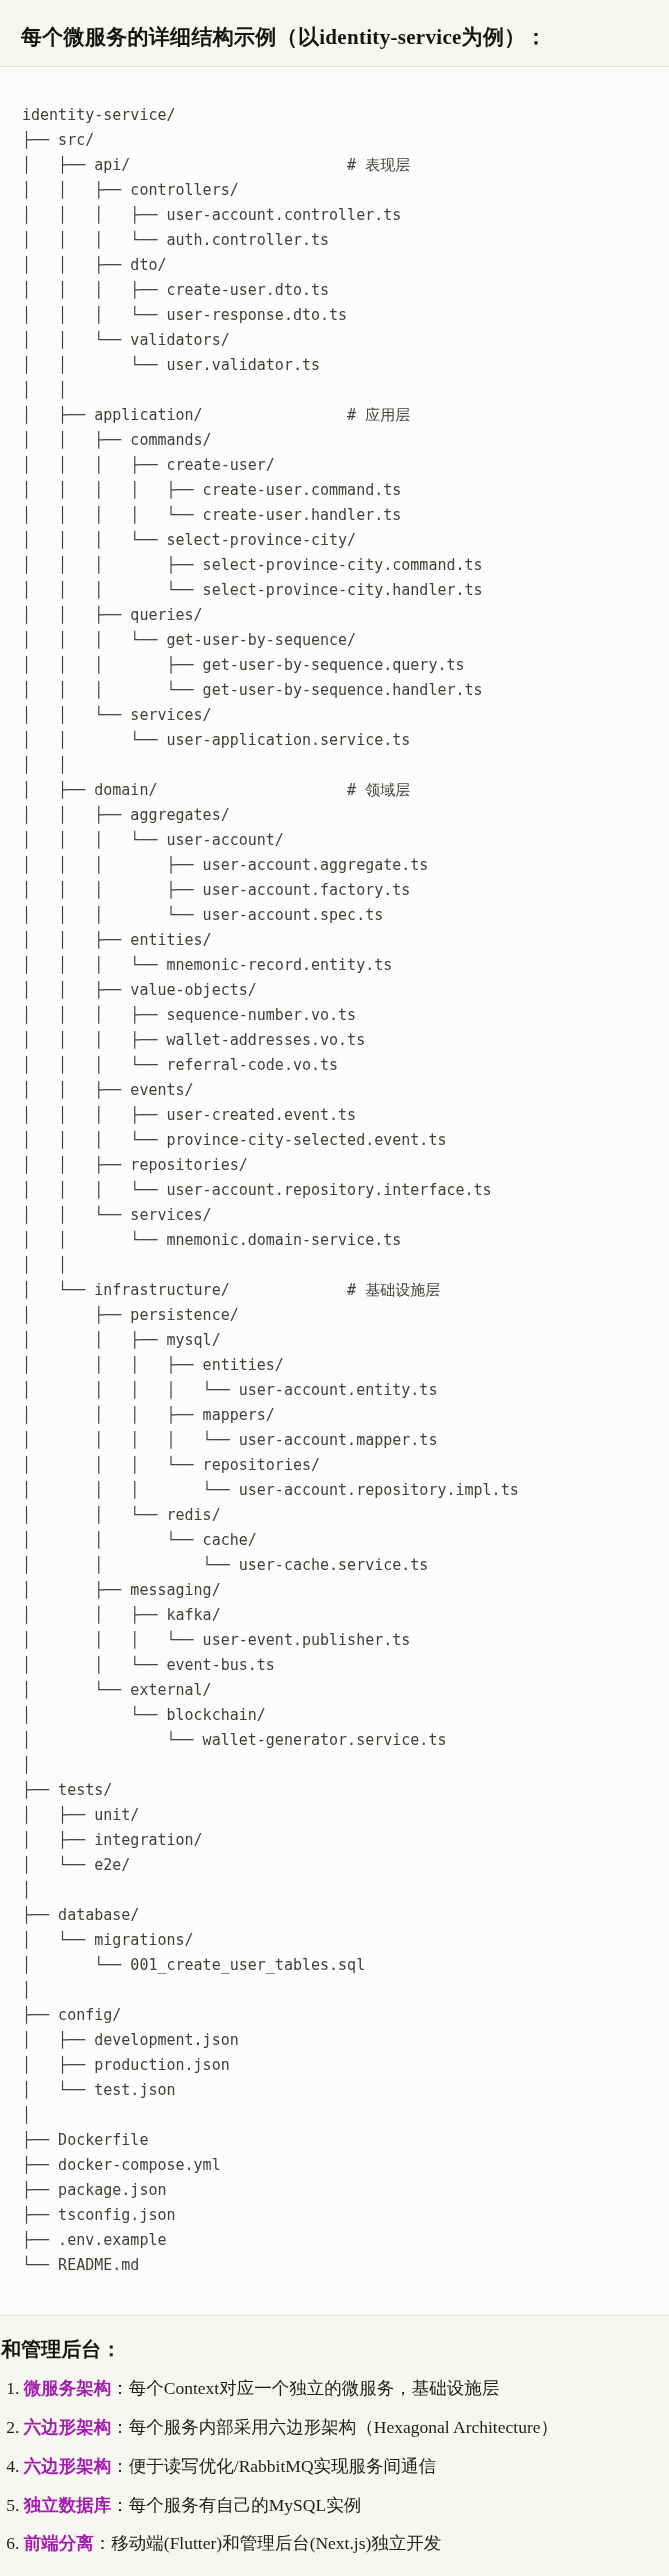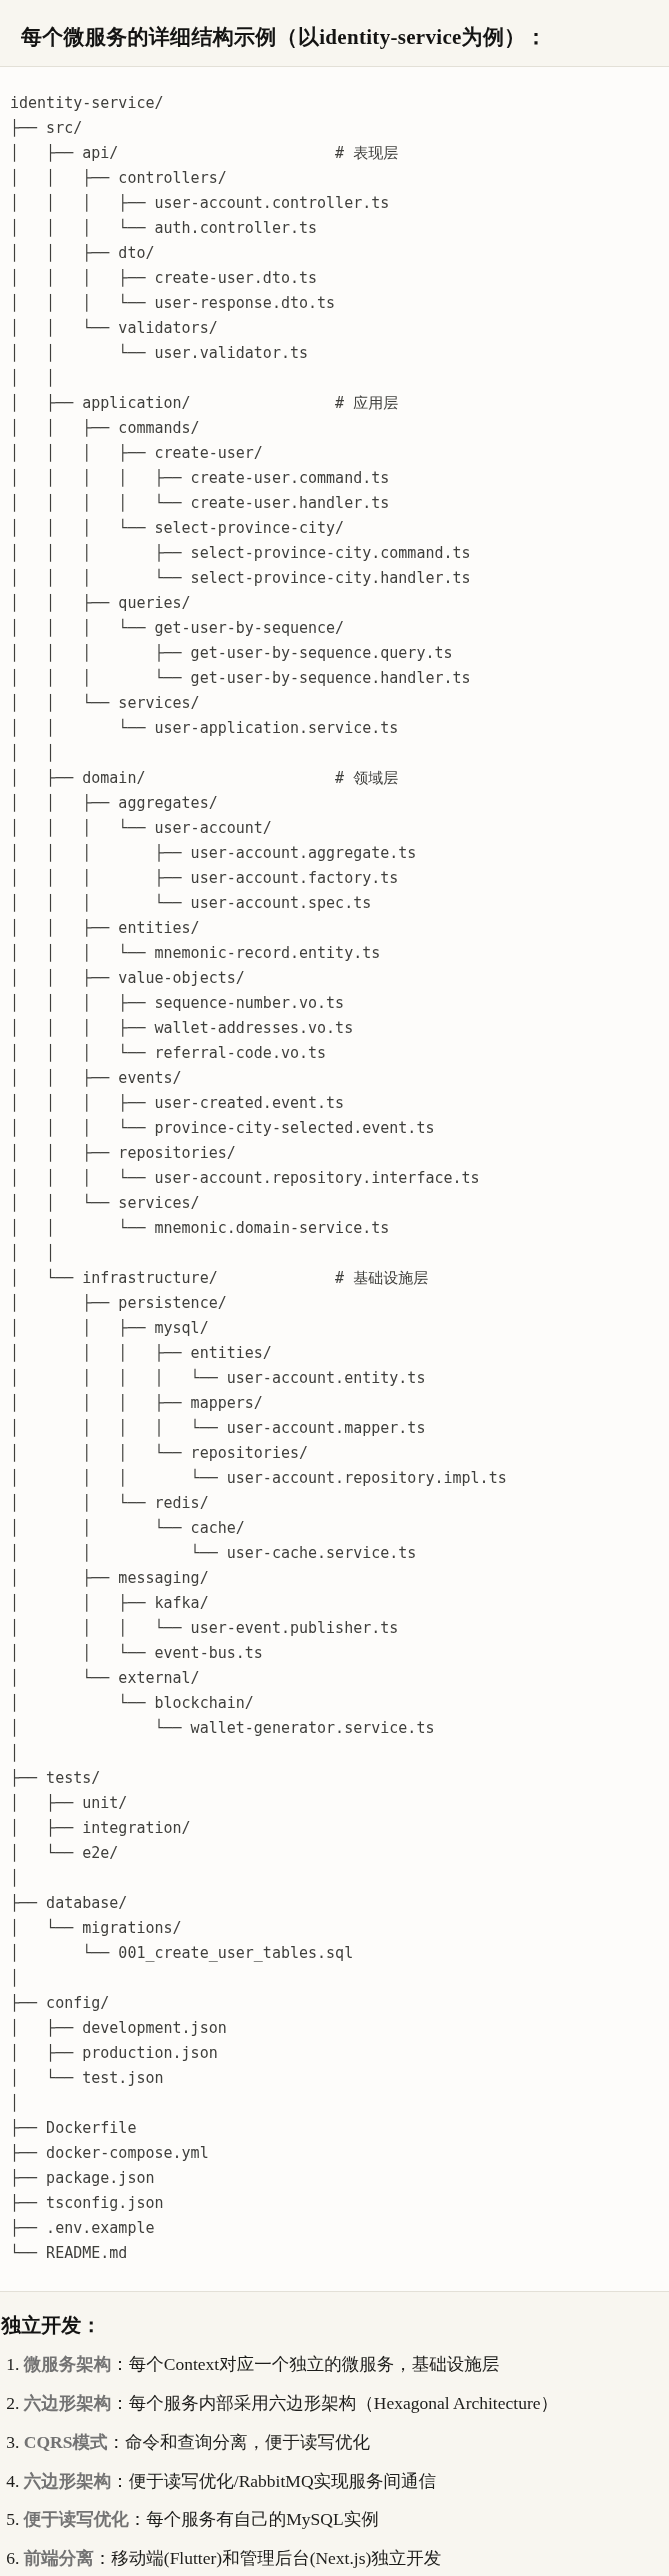--- a/index.html
+++ b/index.html
@@ -21,21 +21,21 @@
     letter-spacing: 0.3px;
   }
   .codeblock {
     margin-top: 13.8px;
     background: #fdfcfa;
     border-top: 0.6px solid #e3e0d7;
     border-bottom: 0.6px solid #e3e0d7;
     padding: 24.4px 10px;
   }
   .codeblock pre {
-    margin: 0;
+    margin: 12px;
     font-family: "DejaVu Sans Mono", "Liberation Mono", monospace;
     font-size: 15px;
     line-height: 25px;
     color: #3f3f3c;
     white-space: pre;
   }
   .notes { padding: 0 5px 0 1.3px; }
   .notes-heading {
     margin: 20.6px 0 0 0;
     font-size: 20px;
@@ -49,21 +49,21 @@
     padding: 0;
   }
   .notes-list li {
     margin-top: 13.8px;
     padding-left: 5px;
     font-size: 17.5px;
     line-height: 25px;
     color: #1d1d1b;
   }
   .item-num { margin-right: 4.4px; }
-  .item-label { font-weight: bold; color: #737373; }
+  .item-label { font-weight: bold; color: #a21caf; }
   .closing {
     margin: 21px 0 0 0;
     font-size: 18px;
     line-height: 25px;
     color: #1d1d1b;
   }
 </style>
 </head>
 <body>
 
@@ -155,37 +155,34 @@
 │
 ├── Dockerfile
 ├── docker-compose.yml
 ├── package.json
 ├── tsconfig.json
 ├── .env.example
 └── README.md</pre>
   </div>
 
   <div class="notes">
-    <h2 class="notes-heading">独立开发：</h2>
+    <h2 class="notes-heading">和管理后台：</h2>
 
     <ol class="notes-list">
       <li>
         <span class="item-num">1.</span><span class="item-label">微服务架构</span><span class="item-text">：每个Context对应一个独立的微服务，基础设施层</span>
       </li>
       <li>
         <span class="item-num">2.</span><span class="item-label">六边形架构</span><span class="item-text">：每个服务内部采用六边形架构（Hexagonal Architecture）</span>
       </li>
       <li>
-        <span class="item-num">3.</span><span class="item-label">CQRS模式</span><span class="item-text">：命令和查询分离，便于读写优化</span>
-      </li>
-      <li>
         <span class="item-num">4.</span><span class="item-label">六边形架构</span><span class="item-text">：便于读写优化/RabbitMQ实现服务间通信</span>
       </li>
       <li>
-        <span class="item-num">5.</span><span class="item-label">便于读写优化</span><span class="item-text">：每个服务有自己的MySQL实例</span>
+        <span class="item-num">5.</span><span class="item-label">独立数据库</span><span class="item-text">：每个服务有自己的MySQL实例</span>
       </li>
       <li>
         <span class="item-num">6.</span><span class="item-label">前端分离</span><span class="item-text">：移动端(Flutter)和管理后台(Next.js)独立开发</span>
       </li>
     </ol>
 
     <p class="closing">这个结构可以让您的团队并行开发，每个Context可以由不同的小组负责，互不干扰。</p>
   </div>
 
 </div>

